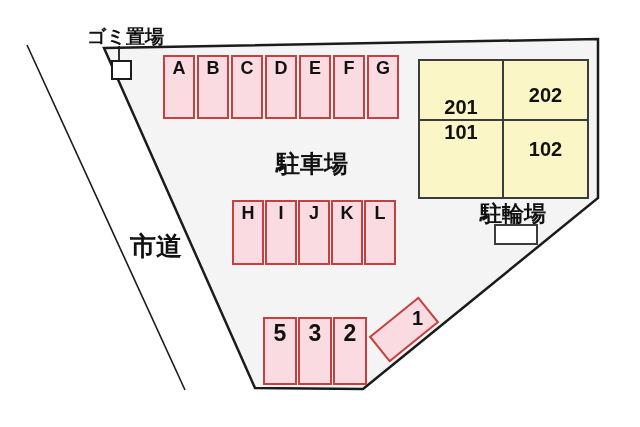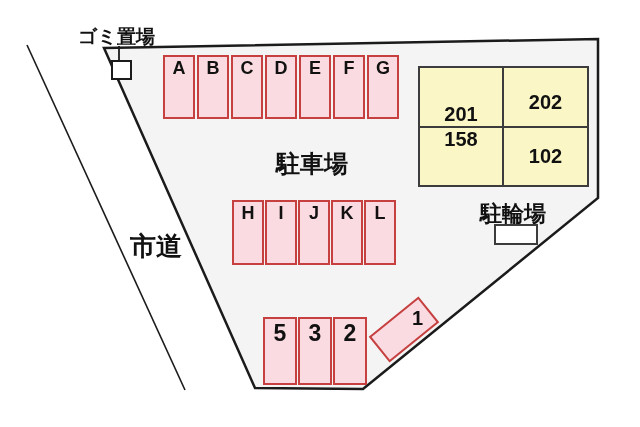--- a/index.html
+++ b/index.html
@@ -22,21 +22,21 @@
     color: var(--text-color);
   }
   svg.underlay { position: absolute; left: 0; top: 0; width: 640px; height: 427px; }
 
   .jp-label {
     position: absolute;
     font-weight: bold;
     white-space: nowrap;
     line-height: 1;
   }
-  #garbage-label { left: 78px;  top: 27px;  font-size: 19px; }
+  #garbage-label { left: 87px;  top: 27px;  font-size: 19px; }
   #parking-label { left: 276px; top: 152px; font-size: 24px; }
   #bicycle-label { left: 480px; top: 203px; font-size: 22px; }
   #road-label    { left: 130px; top: 233px; font-size: 26px; }
 
   .marker {
     position: absolute;
     box-sizing: border-box;
     background: #ffffff;
     border: 2px solid var(--line-color);
   }
@@ -56,22 +56,22 @@
   }
   #row-top    { left: 163px; top: 55px;  gap: 2px; }
   #row-top .cell    { width: 32px; height: 64px; font-size: 18px; }
   #row-middle { left: 232px; top: 200px; gap: 1px; }
   #row-middle .cell { width: 32px; height: 65px; font-size: 18px; }
   #row-bottom { left: 263px; top: 317px; gap: 1px; }
   #row-bottom .cell { width: 34px; height: 68px; font-size: 23px; }
 
   .building {
     position: absolute;
-    left: 418px; top: 66px;
-    width: 171px; height: 121px;
+    left: 418px; top: 59px;
+    width: 171px; height: 140px;
     box-sizing: border-box;
     border: 2px solid var(--building-border);
     background: var(--building-fill);
     display: grid;
     grid-template-columns: 84px 1fr;
     grid-template-rows: 60px 1fr;
   }
   .unit {
     display: flex;
     justify-content: center;
@@ -129,21 +129,21 @@
     <div class="cell">C</div>
     <div class="cell">D</div>
     <div class="cell">E</div>
     <div class="cell">F</div>
     <div class="cell">G</div>
   </div>
 
   <div class="building">
     <div class="unit u-tl">201</div>
     <div class="unit u-tr">202</div>
-    <div class="unit u-bl">158</div>
+    <div class="unit u-bl">101</div>
     <div class="unit u-br">102</div>
   </div>
 
   <div class="row" id="row-middle">
     <div class="cell">H</div>
     <div class="cell">I</div>
     <div class="cell">J</div>
     <div class="cell">K</div>
     <div class="cell">L</div>
   </div>

